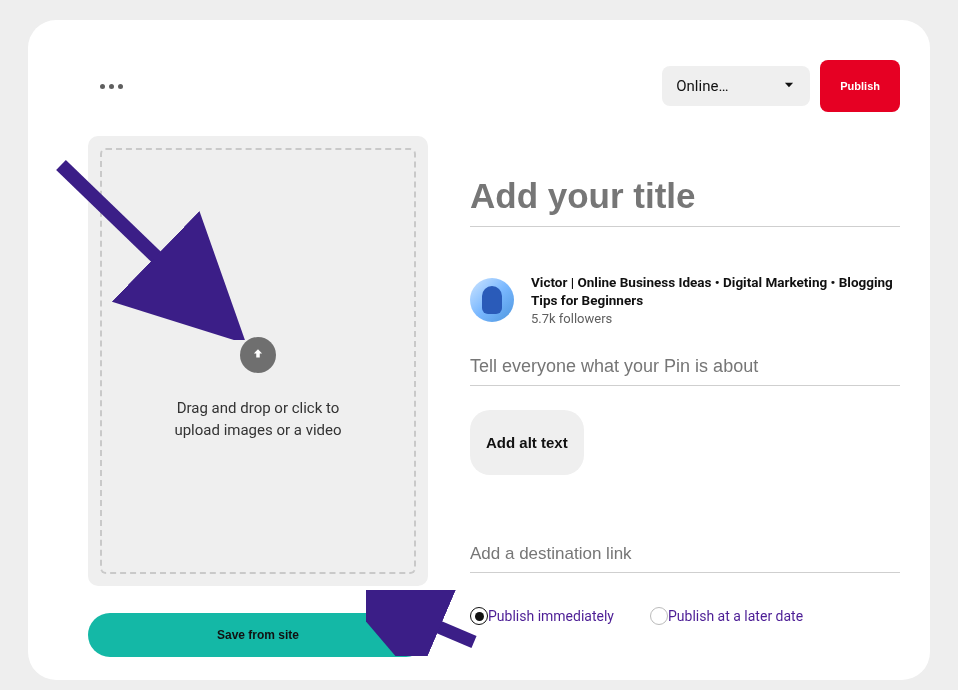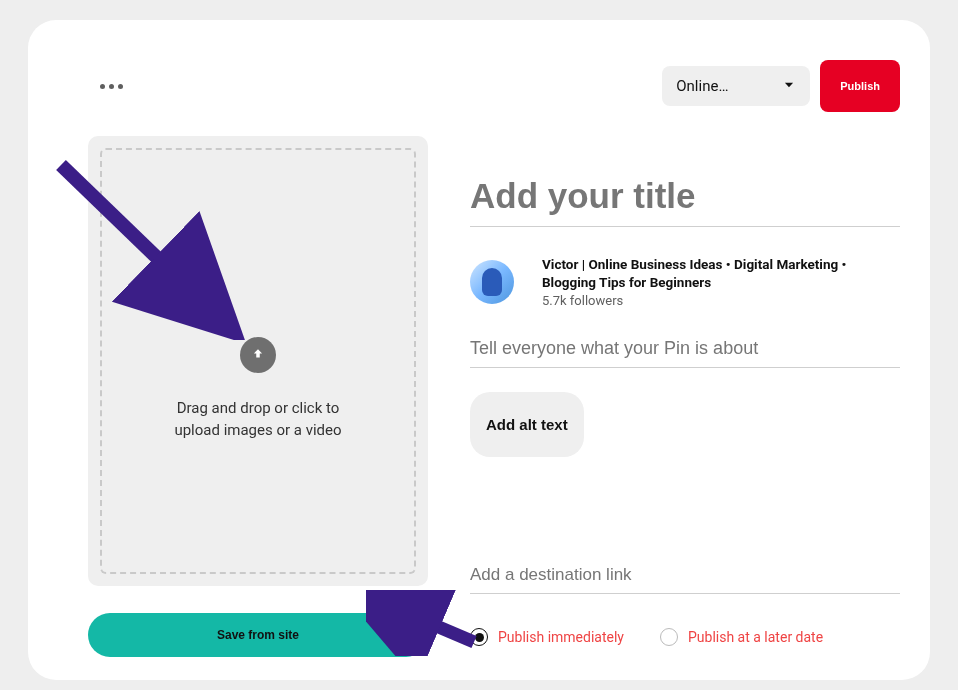--- a/index.html
+++ b/index.html
@@ -157,22 +157,22 @@
       padding: 4px 0 10px 0;
       outline: none;
       background: transparent;
     }
     .title-input::placeholder {
       color: #767676;
     }
     .author-row {
       display: flex;
       align-items: center;
-      gap: 28px;
-      margin-top: 28px;
+      gap: 17px;
+      margin-top: 46px;
     }
     .avatar {
       width: 44px;
       height: 44px;
       border-radius: 50%;
       background: linear-gradient(135deg, #cfe6ff 0%, #7ab8ff 50%, #4d96de 100%);
       flex-shrink: 0;
       position: relative;
       overflow: hidden;
     }
@@ -222,40 +222,39 @@
       margin-top: 24px;
       cursor: pointer;
     }
     .dest-link {
       width: 100%;
       border: none;
       border-bottom: 1px solid #cfcfcf;
       font-size: 17px;
       color: #7f1d1d;
       padding: 8px 0;
-      margin-top: 100px;
+      margin-top: 61px;
       outline: none;
       background: transparent;
     }
     .dest-link::placeholder {
       color: #767676;
     }
     .radio-row {
       display: flex;
       gap: 36px;
       margin-top: 34px;
       align-items: center;
     }
     .radio-option {
       display: flex;
       align-items: center;
-      gap: 10px;
       cursor: pointer;
       font-size: 14px;
-      color: #ef4444;
+      color: #4c1d95;
     }
     .radio-circle {
       width: 18px;
       height: 18px;
       border-radius: 50%;
       border: 1.5px solid #111;
       display: inline-flex;
       align-items: center;
       justify-content: center;
     }

